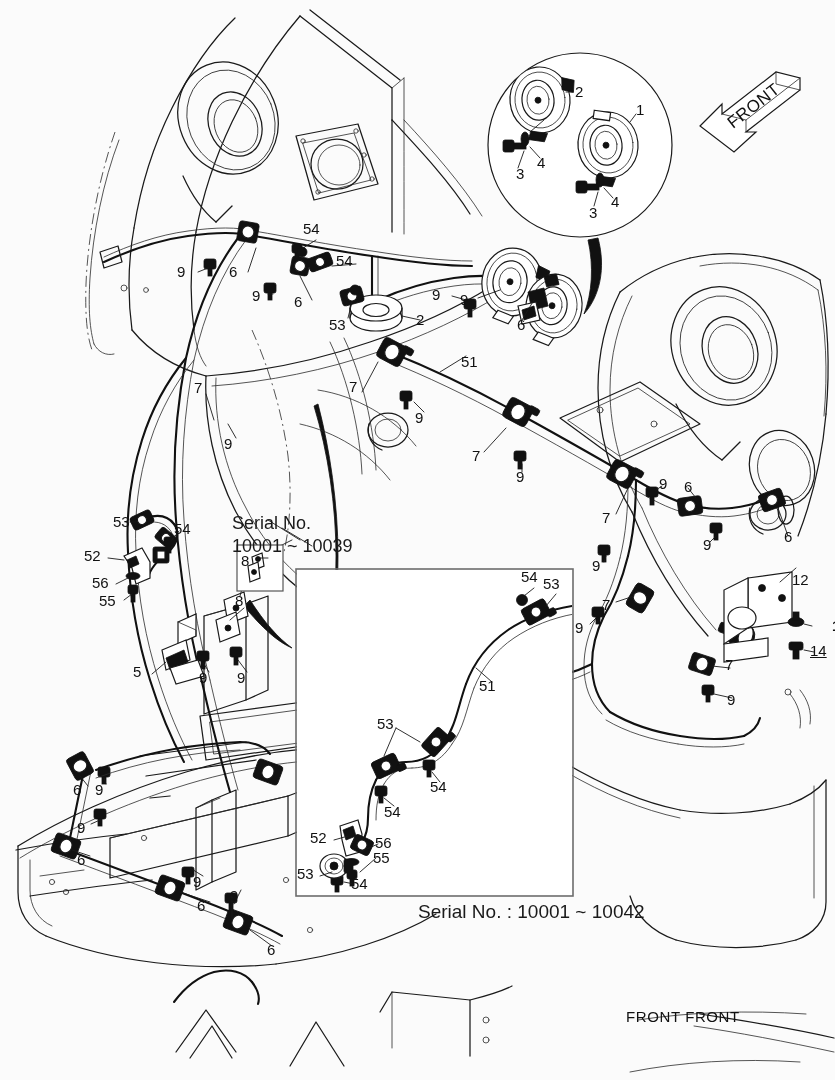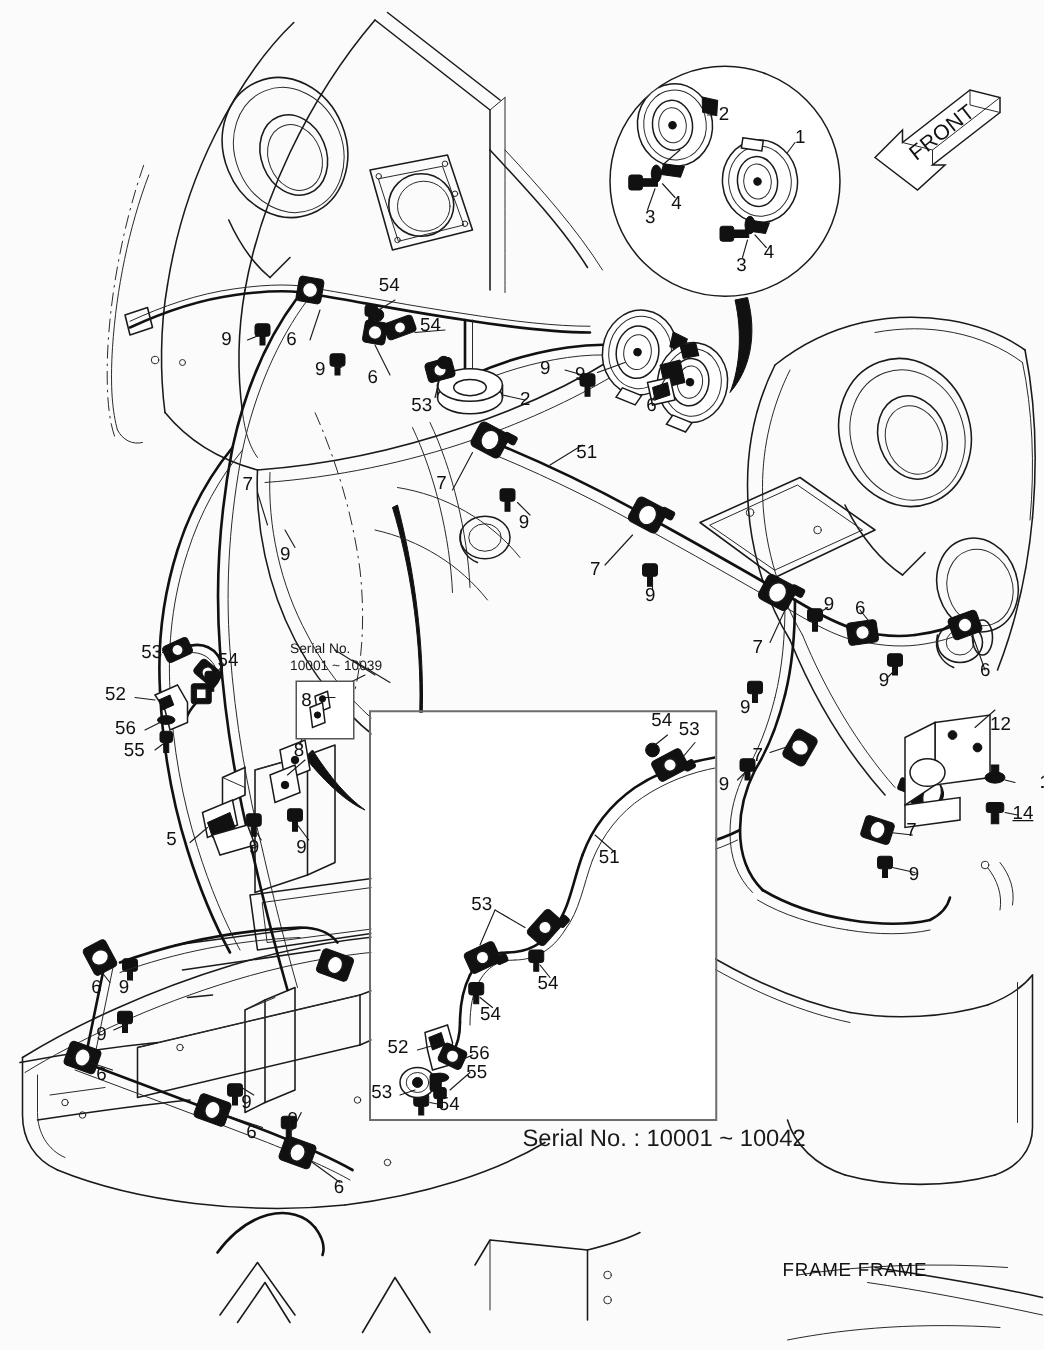--- a/index.html
+++ b/index.html
@@ -42,21 +42,21 @@
   .serial-cap {
     position: absolute;
     left: 418px; top: 901px;
     font-size: 19px;
     color: #1a1a1a;
     white-space: nowrap;
   }
   .serial-left {
     position: absolute;
     left: 232px; top: 512px;
-    font-size: 11px;
+    font-size: 18px;
     color: #1a1a1a;
     line-height: 1.3;
     text-align: left;
   }
 </style>
 </head>
 <body>
 
 <div id="sheet">
 
@@ -872,15 +872,15 @@
       <div class="callout" style="left: 351px; top: 876px;">54</div>
     </div>
 
   <div class="serial-left">
     <div>Serial No.</div>
     <div>10001 ~ 10039</div>
   </div>
 
   <div class="serial-cap">Serial No. : 10001 ~ 10042</div>
 
-  <div class="title-label" style="left:626px;top:1008px;">FRAME FRAME</div>
+  <div class="title-label" style="left:626px;top:1008px;">FRONT FRONT</div>
 
 </div>
 
 </body></html>

